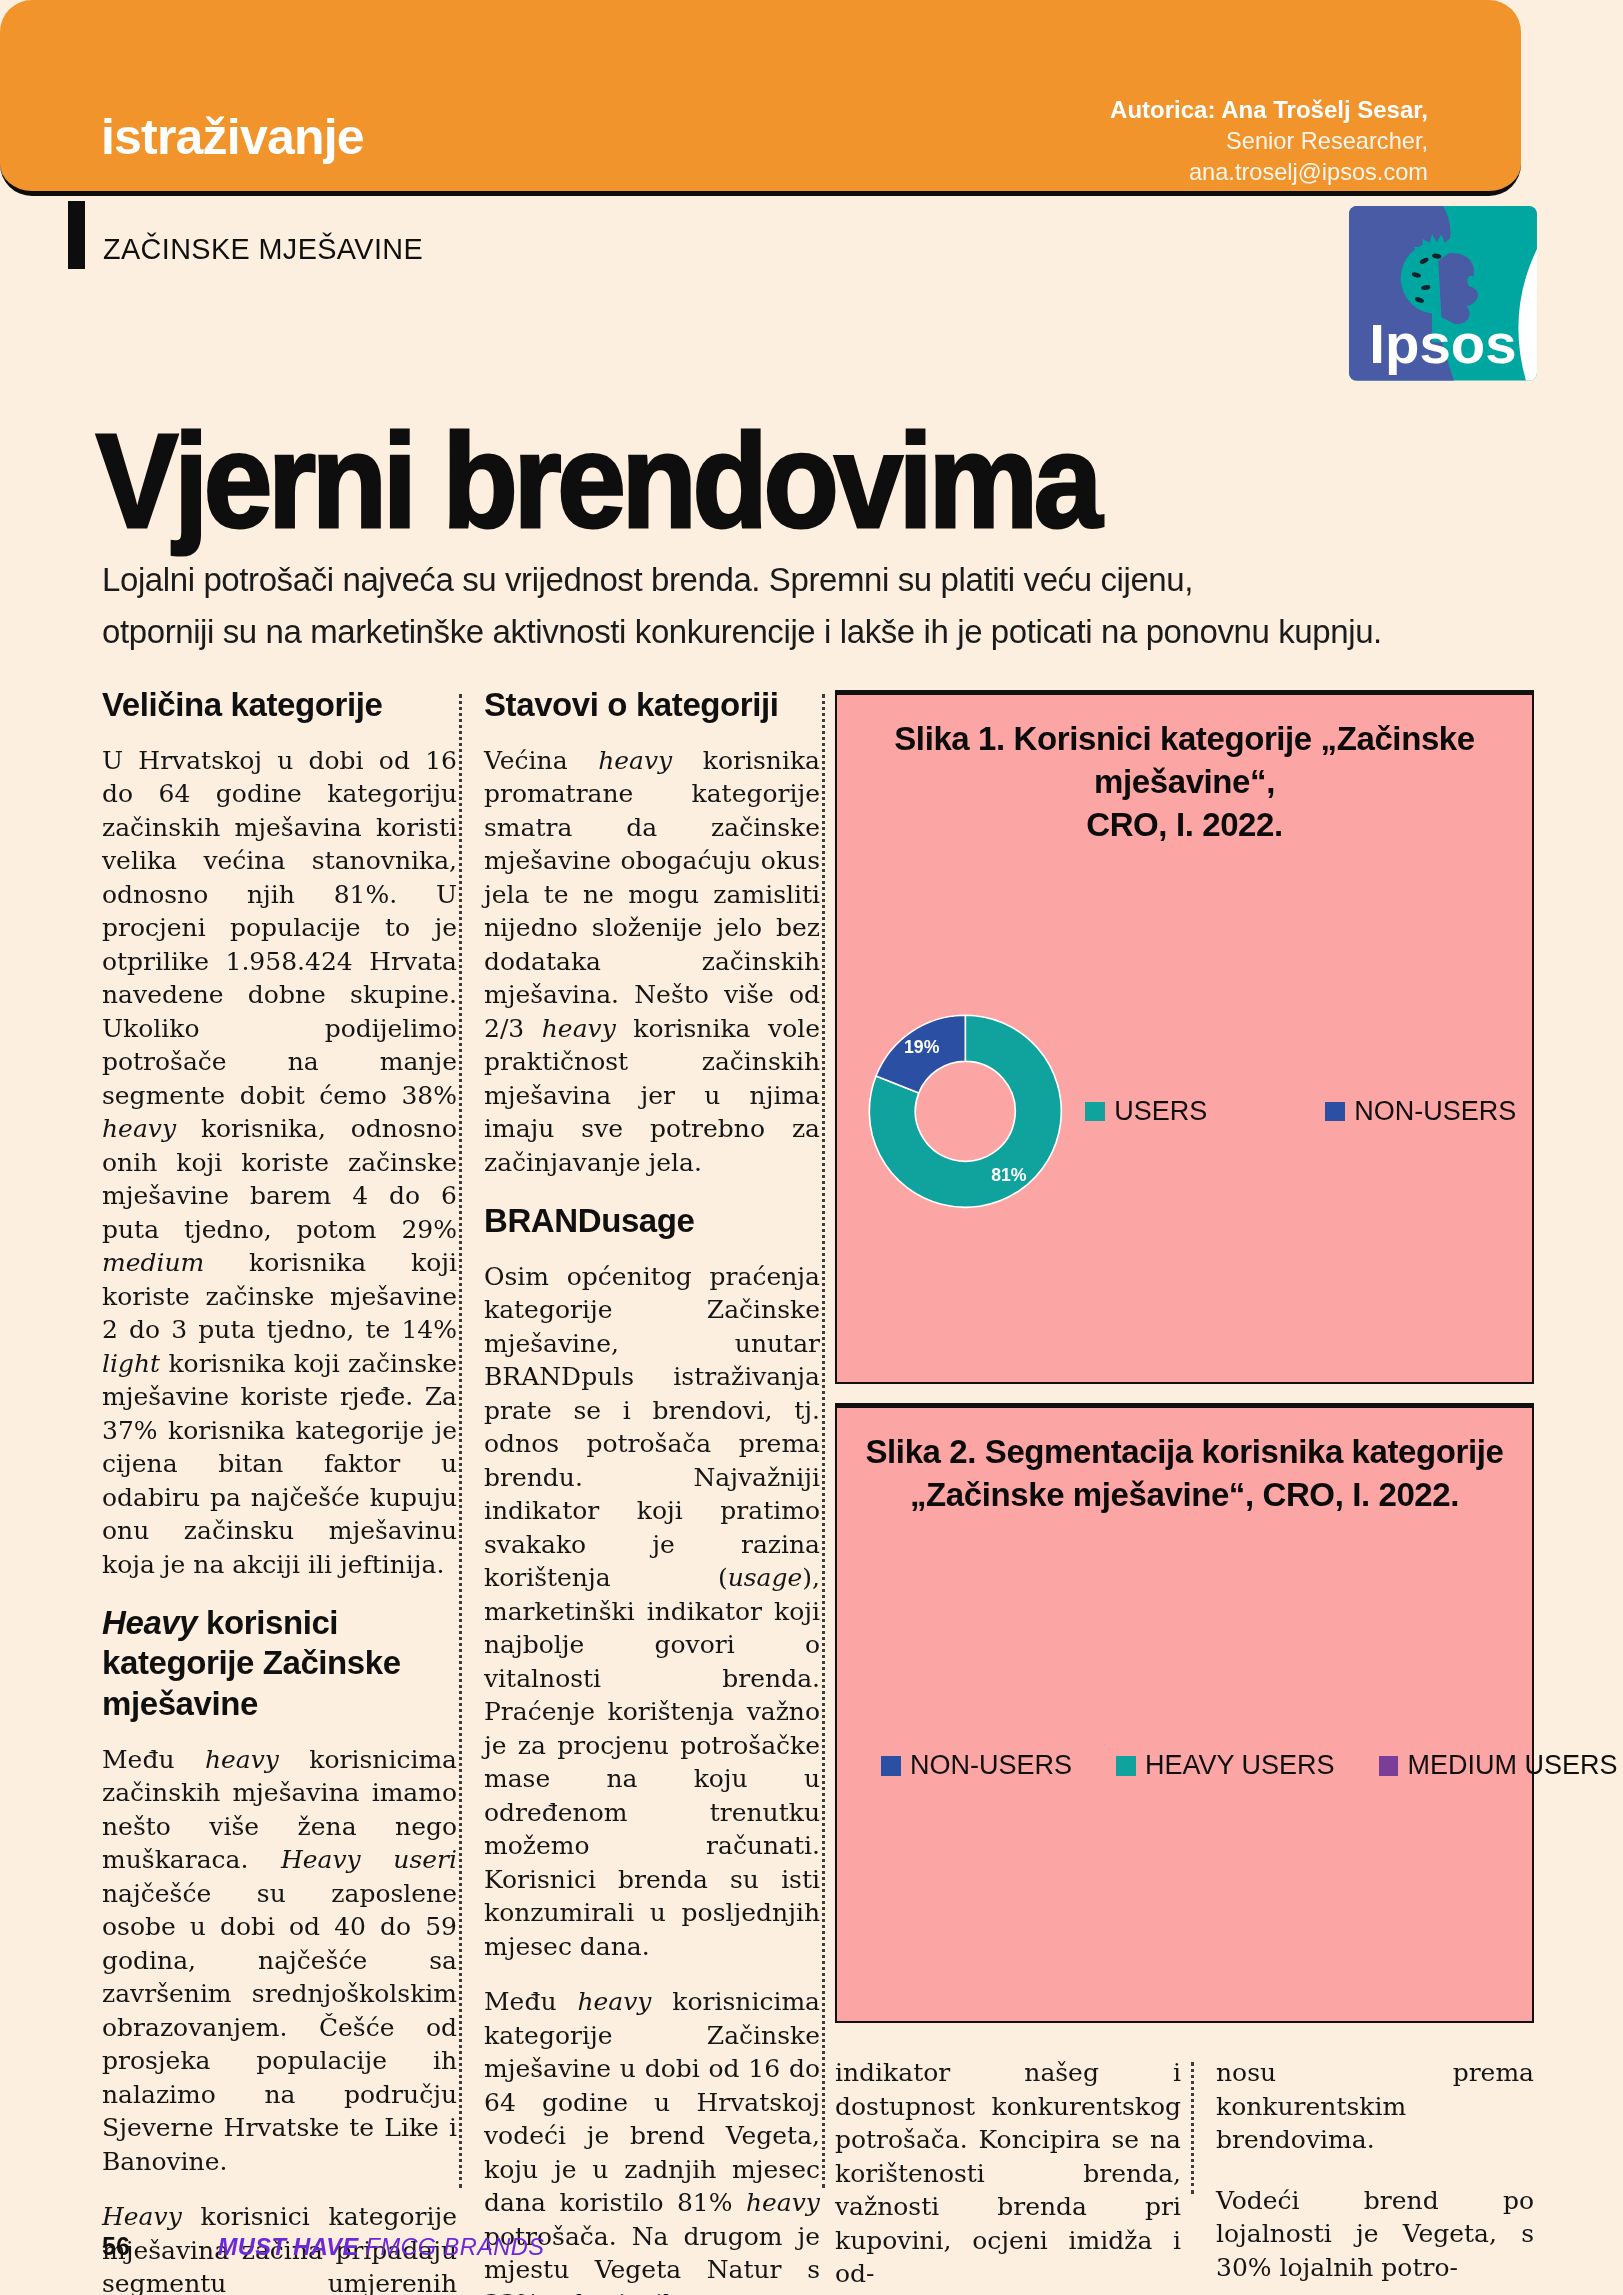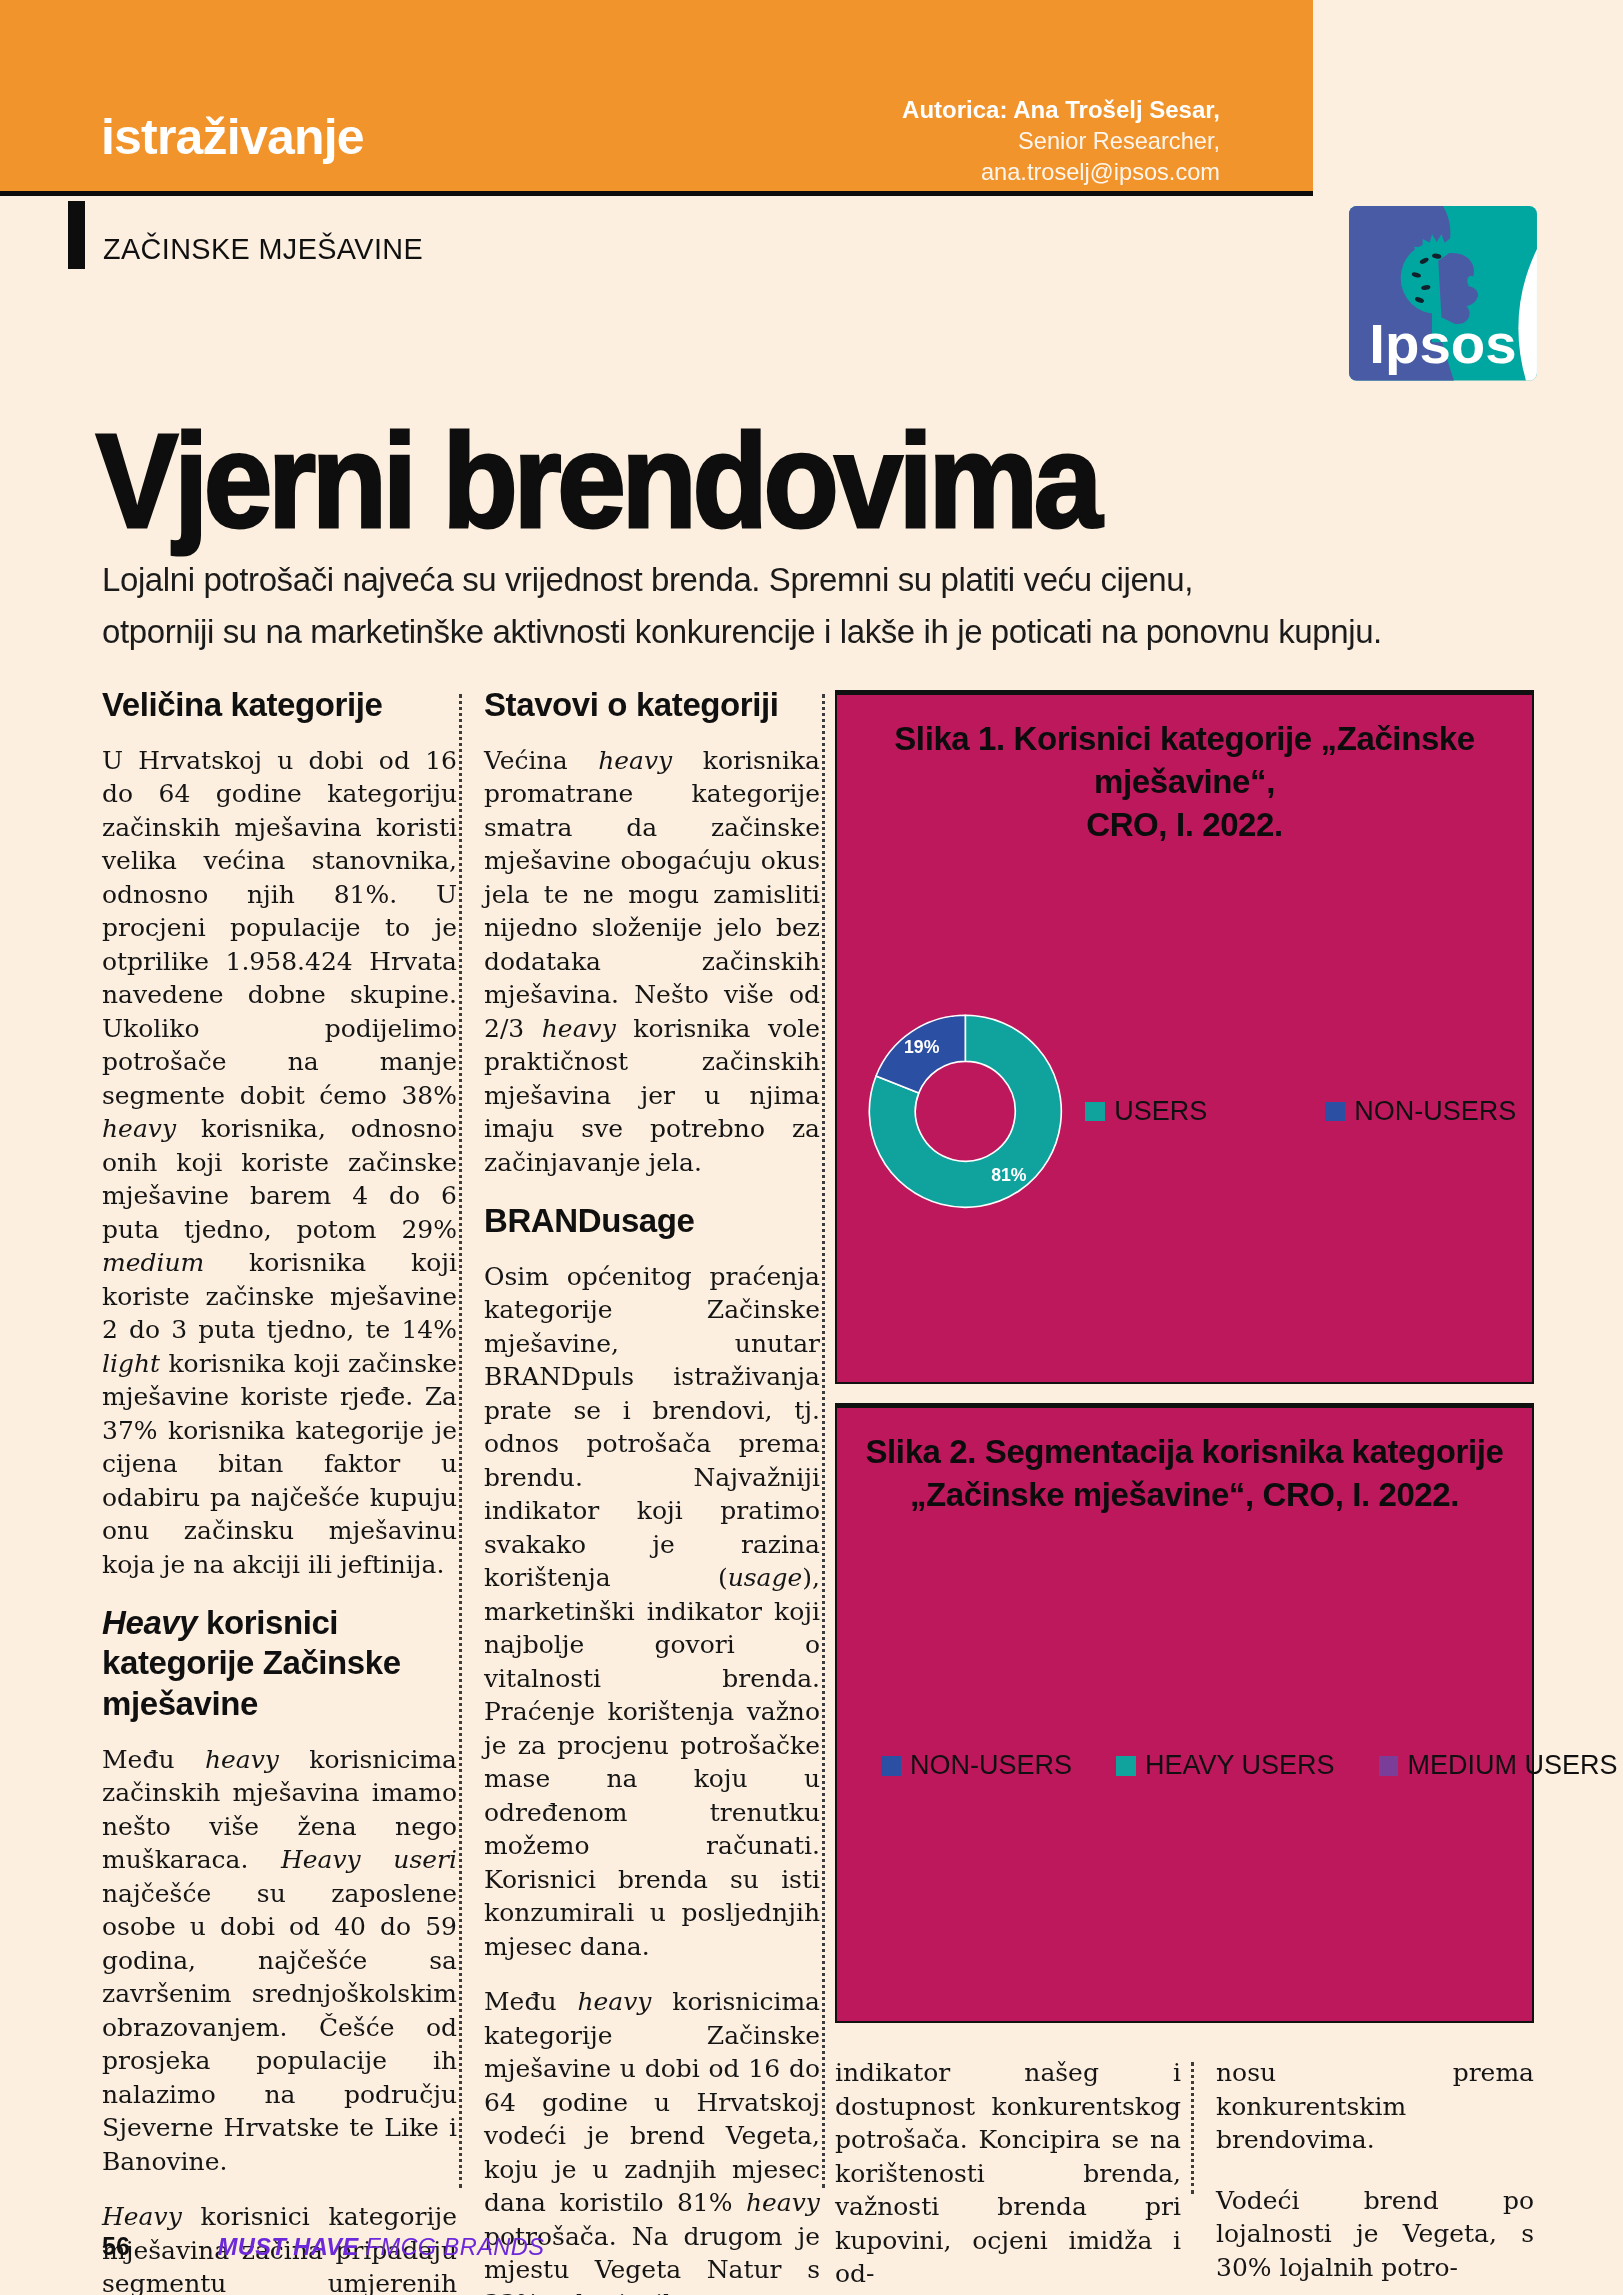--- a/index.html
+++ b/index.html
@@ -8,22 +8,22 @@
     background:#f6e9da;
     font-family:"Liberation Sans", sans-serif;
     -webkit-font-smoothing:antialiased;
   }
   .page{
     position:relative;width:1623px;height:2295px;
     background:#fcefdf;overflow:hidden;
   }
   
   .masthead{
-    position:absolute;left:0;top:0;width:1313px;height:191px;
-    background:#f2942c;border-bottom:5.5px solid #0d0d0d;
+    position:absolute;left:0;top:0;width:1521px;height:191px;
+    background:#f2942c;border-bottom:5.5px solid #0d0d0d;border-radius:32px;
   }
   .section-label{
     position:absolute;left:101px;top:108px;
     font-size:50px;font-weight:700;color:#ffffff;letter-spacing:-0.8px;
   }
   .author-block{
     position:absolute;right:93px;top:94px;text-align:right;color:#ffffff;
     font-size:23.6px;line-height:1.33;
   }
   .author-block .author-name{font-weight:700;font-size:24px;}
@@ -66,21 +66,21 @@
   .col-subheading{
     font-family:"Liberation Sans", sans-serif;font-size:33px;font-weight:700;
     letter-spacing:-0.4px;color:#101010;margin:6.3px 0 19px 0;line-height:1.22;text-align:left;
   }
   .vdiv{position:absolute;width:0;border-left:3.1px dotted #3c3c3c;}
   .vdiv-a{left:459px;top:694px;height:1494px;}
   .vdiv-b{left:822px;top:694px;height:1494px;}
   .vdiv-c{left:1191px;top:2062px;height:132px;}
   
   .chart-box{
-    position:absolute;left:835px;width:699px;background:#be185d;
+    position:absolute;left:835px;width:699px;background:#fca5a5;
     border:2.4px solid #111;border-top:5.5px solid #111;
     box-sizing:border-box;display:flex;flex-direction:column;
     padding:20.4px 15.7px 6.3px 15.7px;
   }
   .chart-box-1{top:690px;height:694px;}
   .chart-box-2{top:1403px;height:620px;}
   .chart-title{
     margin:3.1px 0 0 0;text-align:center;font-size:33px;font-weight:700;
     color:#0c0c0c;line-height:1.3;letter-spacing:-0.4px;white-space:pre-line;
   }

